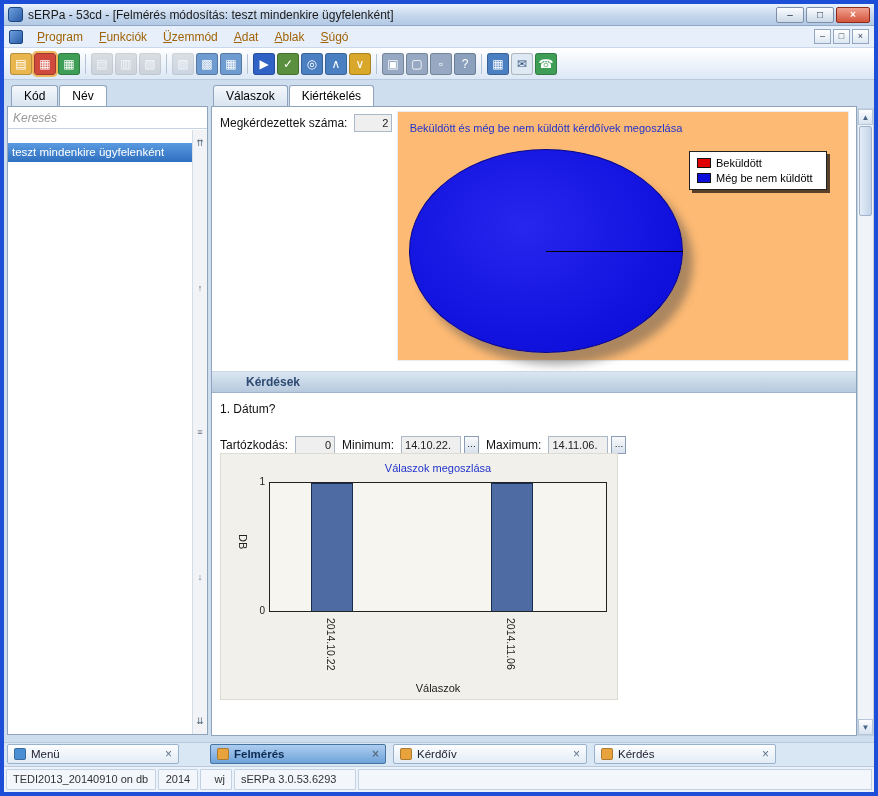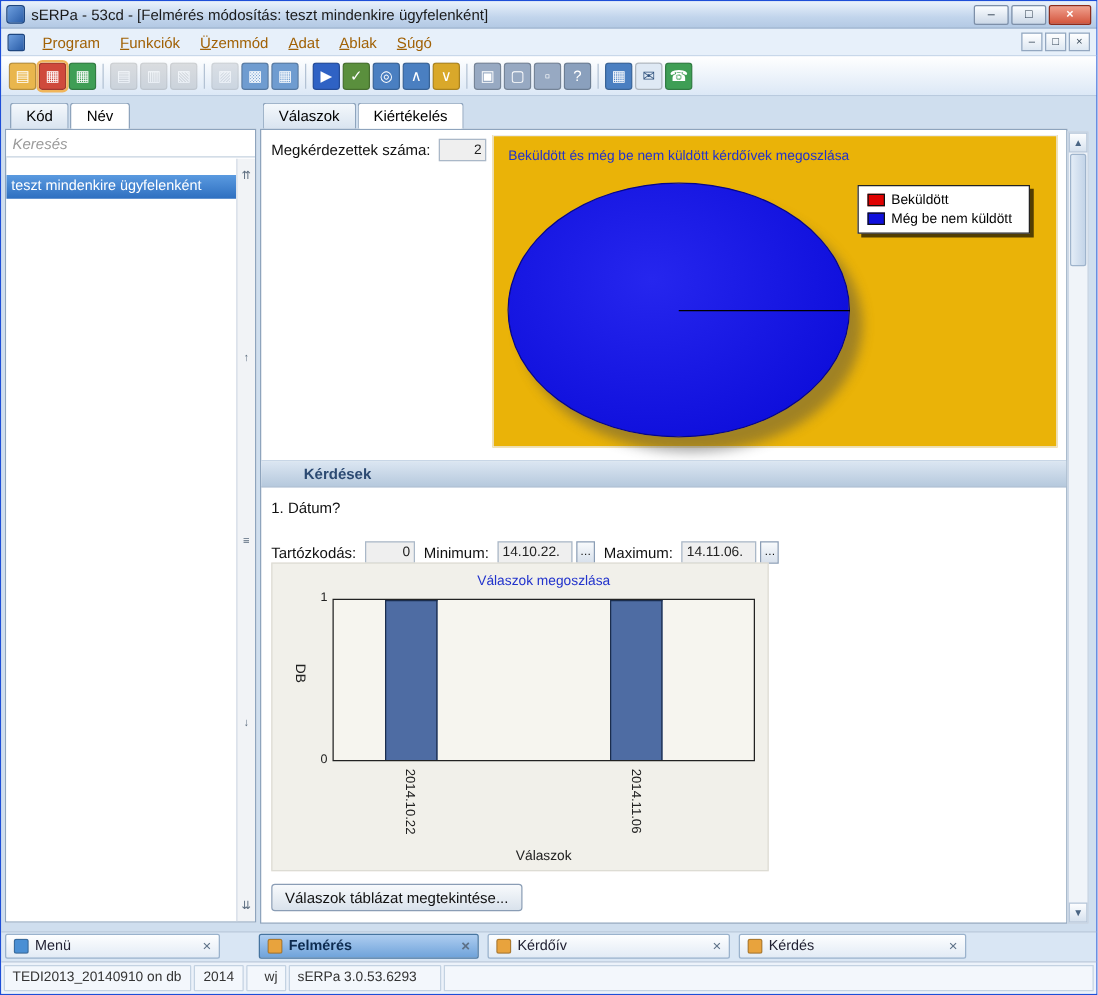--- a/index.html
+++ b/index.html
@@ -1,19 +1,19 @@
 <!DOCTYPE html>
 <html><head>
 <meta charset="utf-8">
 <style>
   * { box-sizing: border-box; margin: 0; padding: 0; }
   html, body { width: 878px; height: 796px; overflow: hidden; }
   body { font-family: "Liberation Sans", sans-serif; font-size: 12px; background: #b7cce4; position: relative; }
 
-  .window { position: absolute; inset: 0; border: 1px solid #1d4ed8; background: #cfdeee; }
+  .window { position: absolute; inset: 0; border: 4px solid #1d4ed8; background: #cfdeee; }
 
   
   .titlebar { height: 22px; background: linear-gradient(#eaf2fc, #c2d5ec 60%, #b3c9e4); border-bottom: 1px solid #8fa8c6; display: flex; align-items: center; padding: 0 4px; gap: 5px; }
   .app-icon { width: 15px; height: 15px; border-radius: 3px; background: linear-gradient(135deg,#6d9ede,#2a5da8); border: 1px solid #1d4680; flex: none; }
   .title-text { flex: 1; color: #1a1a1a; white-space: nowrap; overflow: hidden; }
   .caption-buttons { display: flex; gap: 2px; }
   .cap-btn { width: 28px; height: 16px; border: 1px solid #7d8fa8; border-radius: 2px; background: linear-gradient(#fbfdff,#ccd8e7); font-size: 10px; line-height: 14px; text-align: center; color: #234; }
   .cap-btn.close { width: 34px; background: linear-gradient(#f0a18f,#d3543c); color: #fff; border-color: #8d2b1a; font-weight: bold; }
 
   
@@ -52,21 +52,21 @@
   .main-panel { position: absolute; left: 207px; top: 5px; width: 646px; bottom: 6px; }
   .main-tabs { padding-left: 2px; }
   .content { position: absolute; top: 21px; left: 0; right: 0; bottom: 0; background: #fff; border: 1px solid #8ea4bd; }
 
   .respondents-row { position: absolute; top: 7px; left: 8px; display: flex; align-items: center; gap: 7px; }
   .field-label { color: #111; }
   .field-box { height: 18px; background: #efefef; border: 1px solid #aab8c8; font-size: 11px; line-height: 16px; padding: 0 3px; color: #222; }
   .respondents-box { width: 38px; text-align: right; }
 
   
-  .pie-area { position: absolute; left: 185px; top: 4px; width: 452px; height: 250px; background: #eab308; border: 1px solid #ececec; }
+  .pie-area { position: absolute; left: 185px; top: 4px; width: 452px; height: 250px; background: #fdba74; border: 1px solid #ececec; }
   .pie-title { position: absolute; top: 10px; left: 10px; width: 276px; text-align: center; color: #2233cc; font-size: 11px; }
   .pie { position: absolute; left: 11px; top: 37px; width: 274px; height: 204px; border-radius: 50%; background: radial-gradient(ellipse at 42% 38%, #2626ee, #0f0fdc 75%); box-shadow: 10px 12px 9px rgba(70,70,70,.45); border: 1px solid #05058a; }
   .pie-slice-line { position: absolute; left: 148px; top: 139px; width: 137px; border-top: 1px solid #000; }
   .pie-legend { position: absolute; left: 291px; top: 39px; min-width: 138px; background: #fff; border: 1px solid #222; box-shadow: 3px 3px 0 rgba(0,0,0,.65); padding: 5px 7px; display: flex; flex-direction: column; gap: 3px; }
   .legend-row { display: flex; align-items: center; gap: 5px; }
   .legend-swatch { width: 14px; height: 10px; border: 1px solid #111; flex: none; }
   .legend-label { font-size: 11px; color: #000; white-space: nowrap; }
 
   .questions-header { position: absolute; top: 264px; left: 0; right: 0; height: 22px; background: linear-gradient(#dbe6f2,#b6c9dd); border-top: 1px solid #c8d6e6; border-bottom: 1px solid #9fb4cc; line-height: 21px; padding-left: 34px; font-weight: bold; color: #2c4a72; }
   .question-title { position: absolute; top: 295px; left: 8px; color: #111; }
@@ -248,21 +248,20 @@
               <div class="bar" style="left: calc(18.5% - 21px); height: 100%; background: rgb(78, 108, 163);"></div>
               <div class="bar" style="left: calc(72% - 21px); height: 100%; background: rgb(78, 108, 163);"></div>
             </div>
           <div class="bar-xlabels">
               <div class="bar-xlabel" style="left: calc(18.5% - 7px);">2014.10.22</div>
               <div class="bar-xlabel" style="left: calc(72% - 7px);">2014.11.06</div>
             </div>
           <div class="xaxis-title">Válaszok</div>
         </div>
 
-        <button class="table-button">Válaszok táblázat megtekintése...</button>
 
       </div>
     </div>
 
     <div class="v-scrollbar">
       <div class="sb-btn up">▲</div>
       <div class="sb-thumb"></div>
       <div class="sb-btn down">▼</div>
     </div>
 

